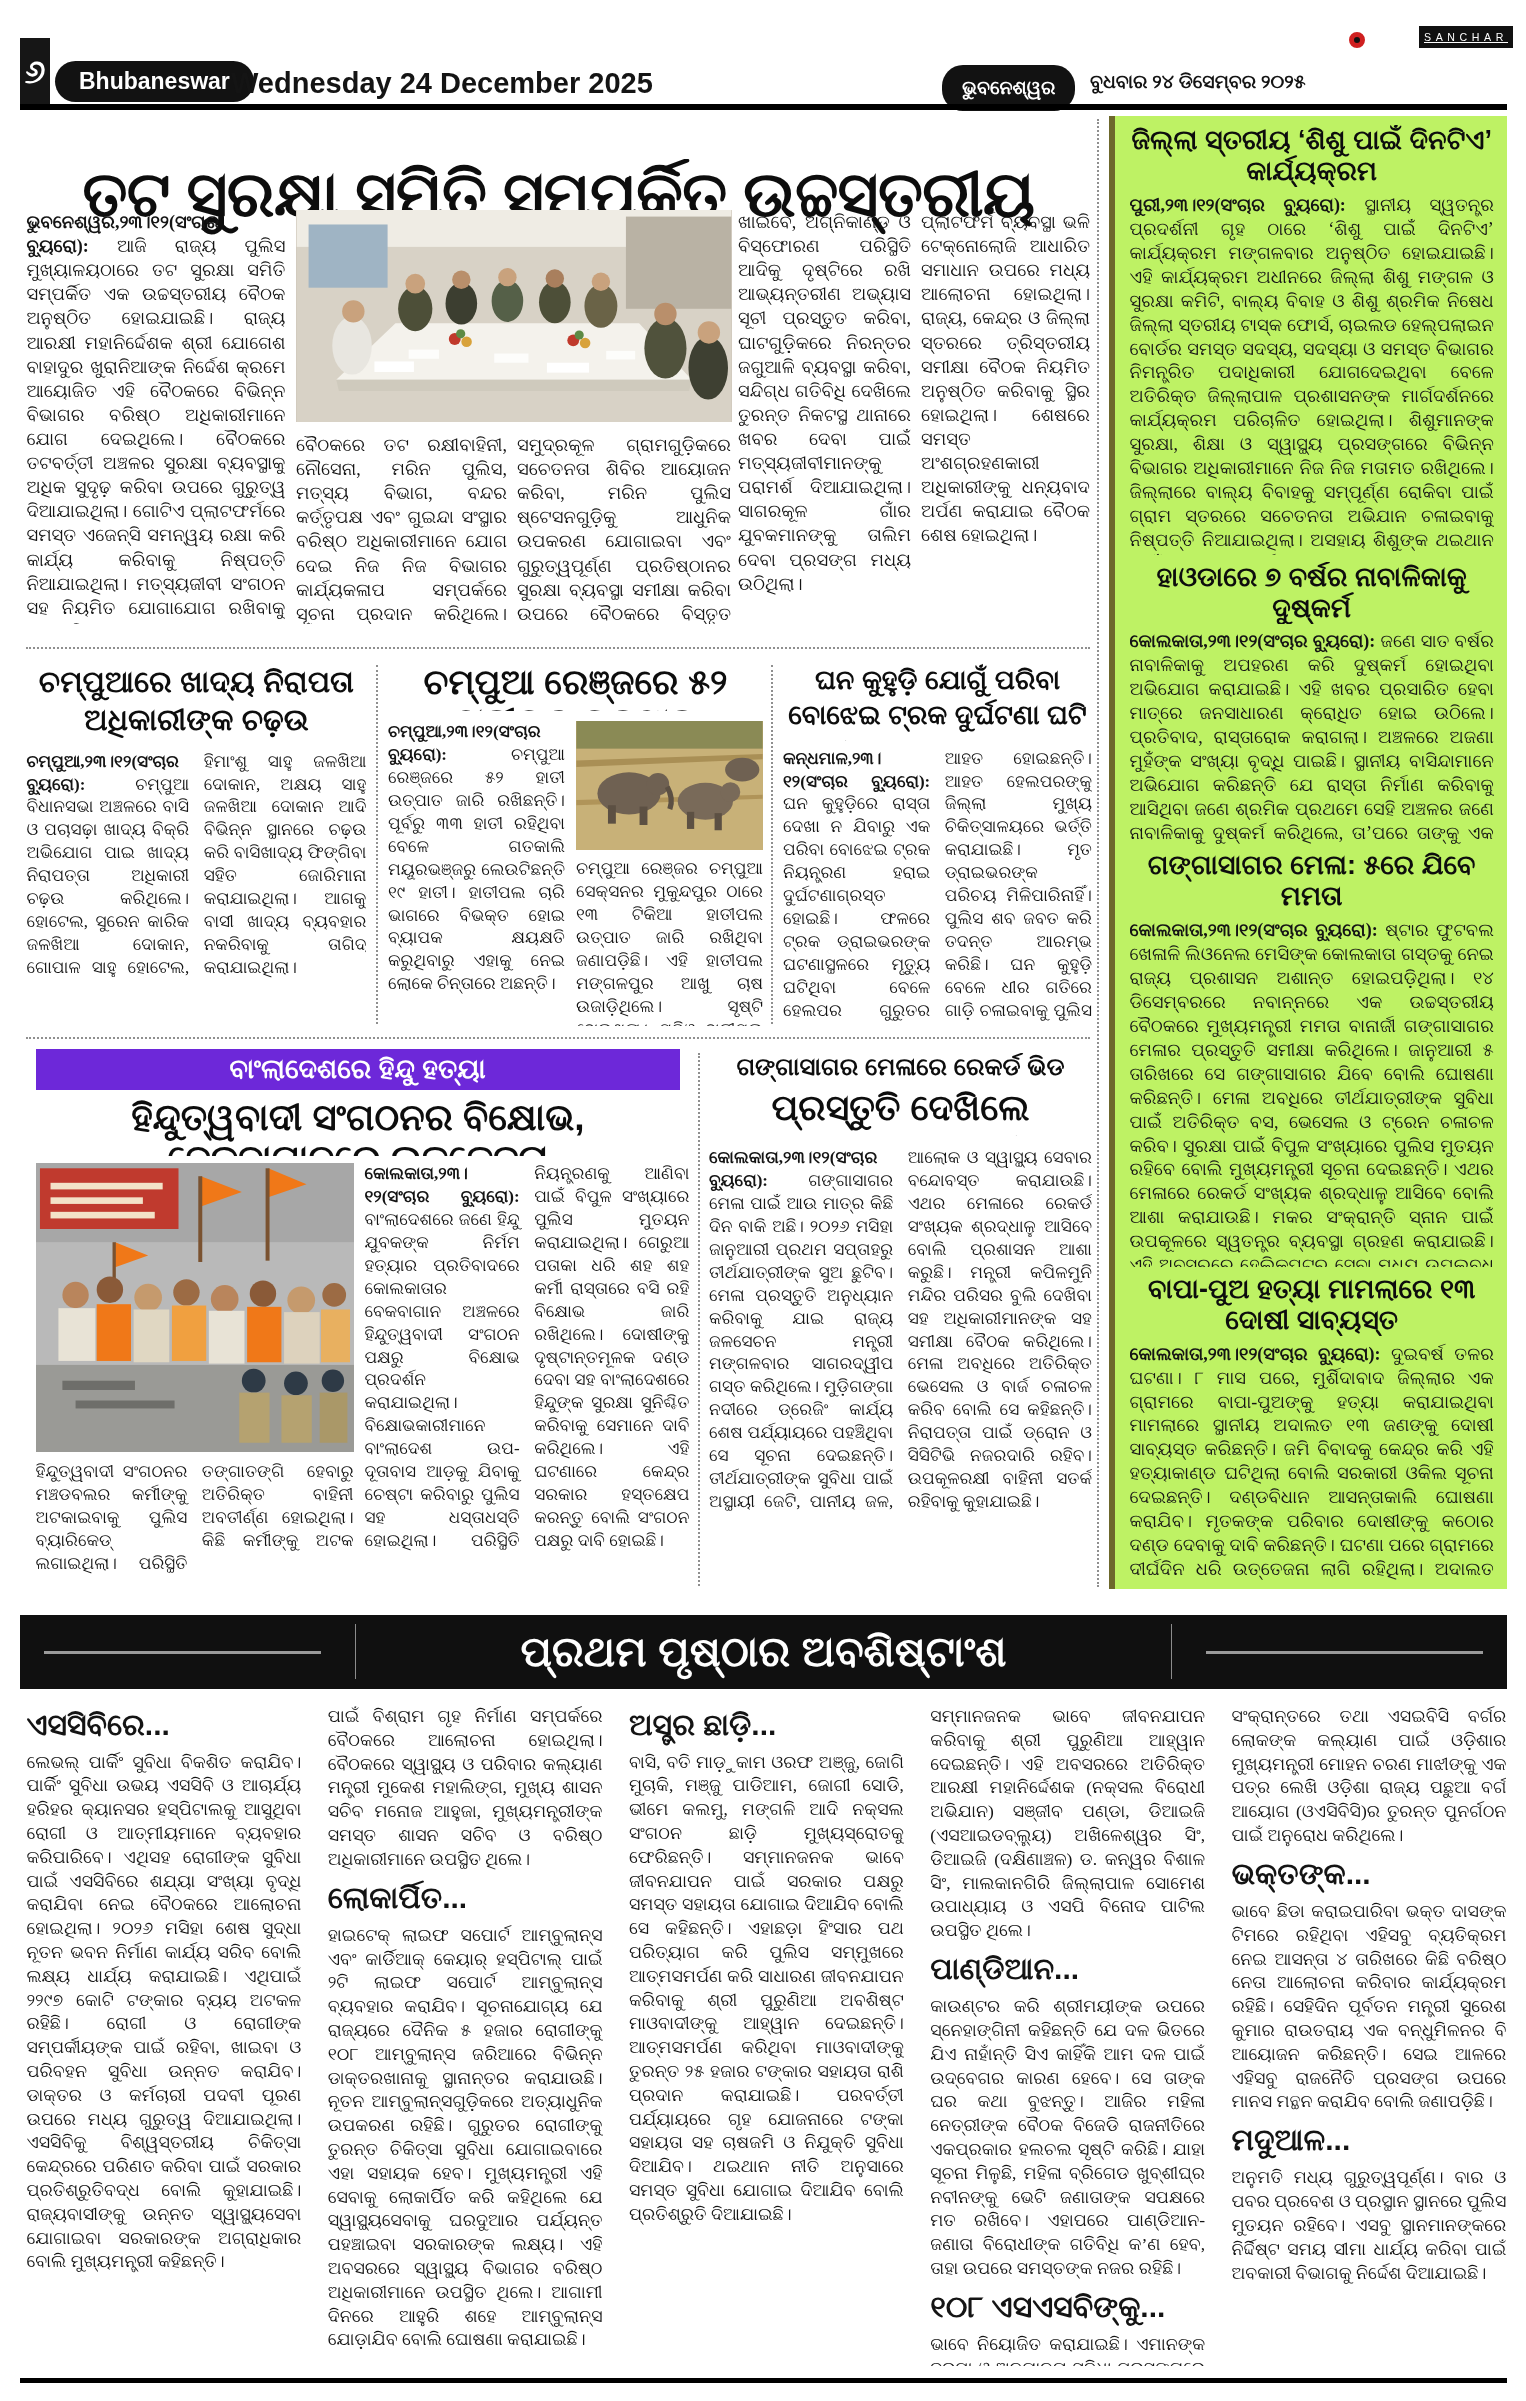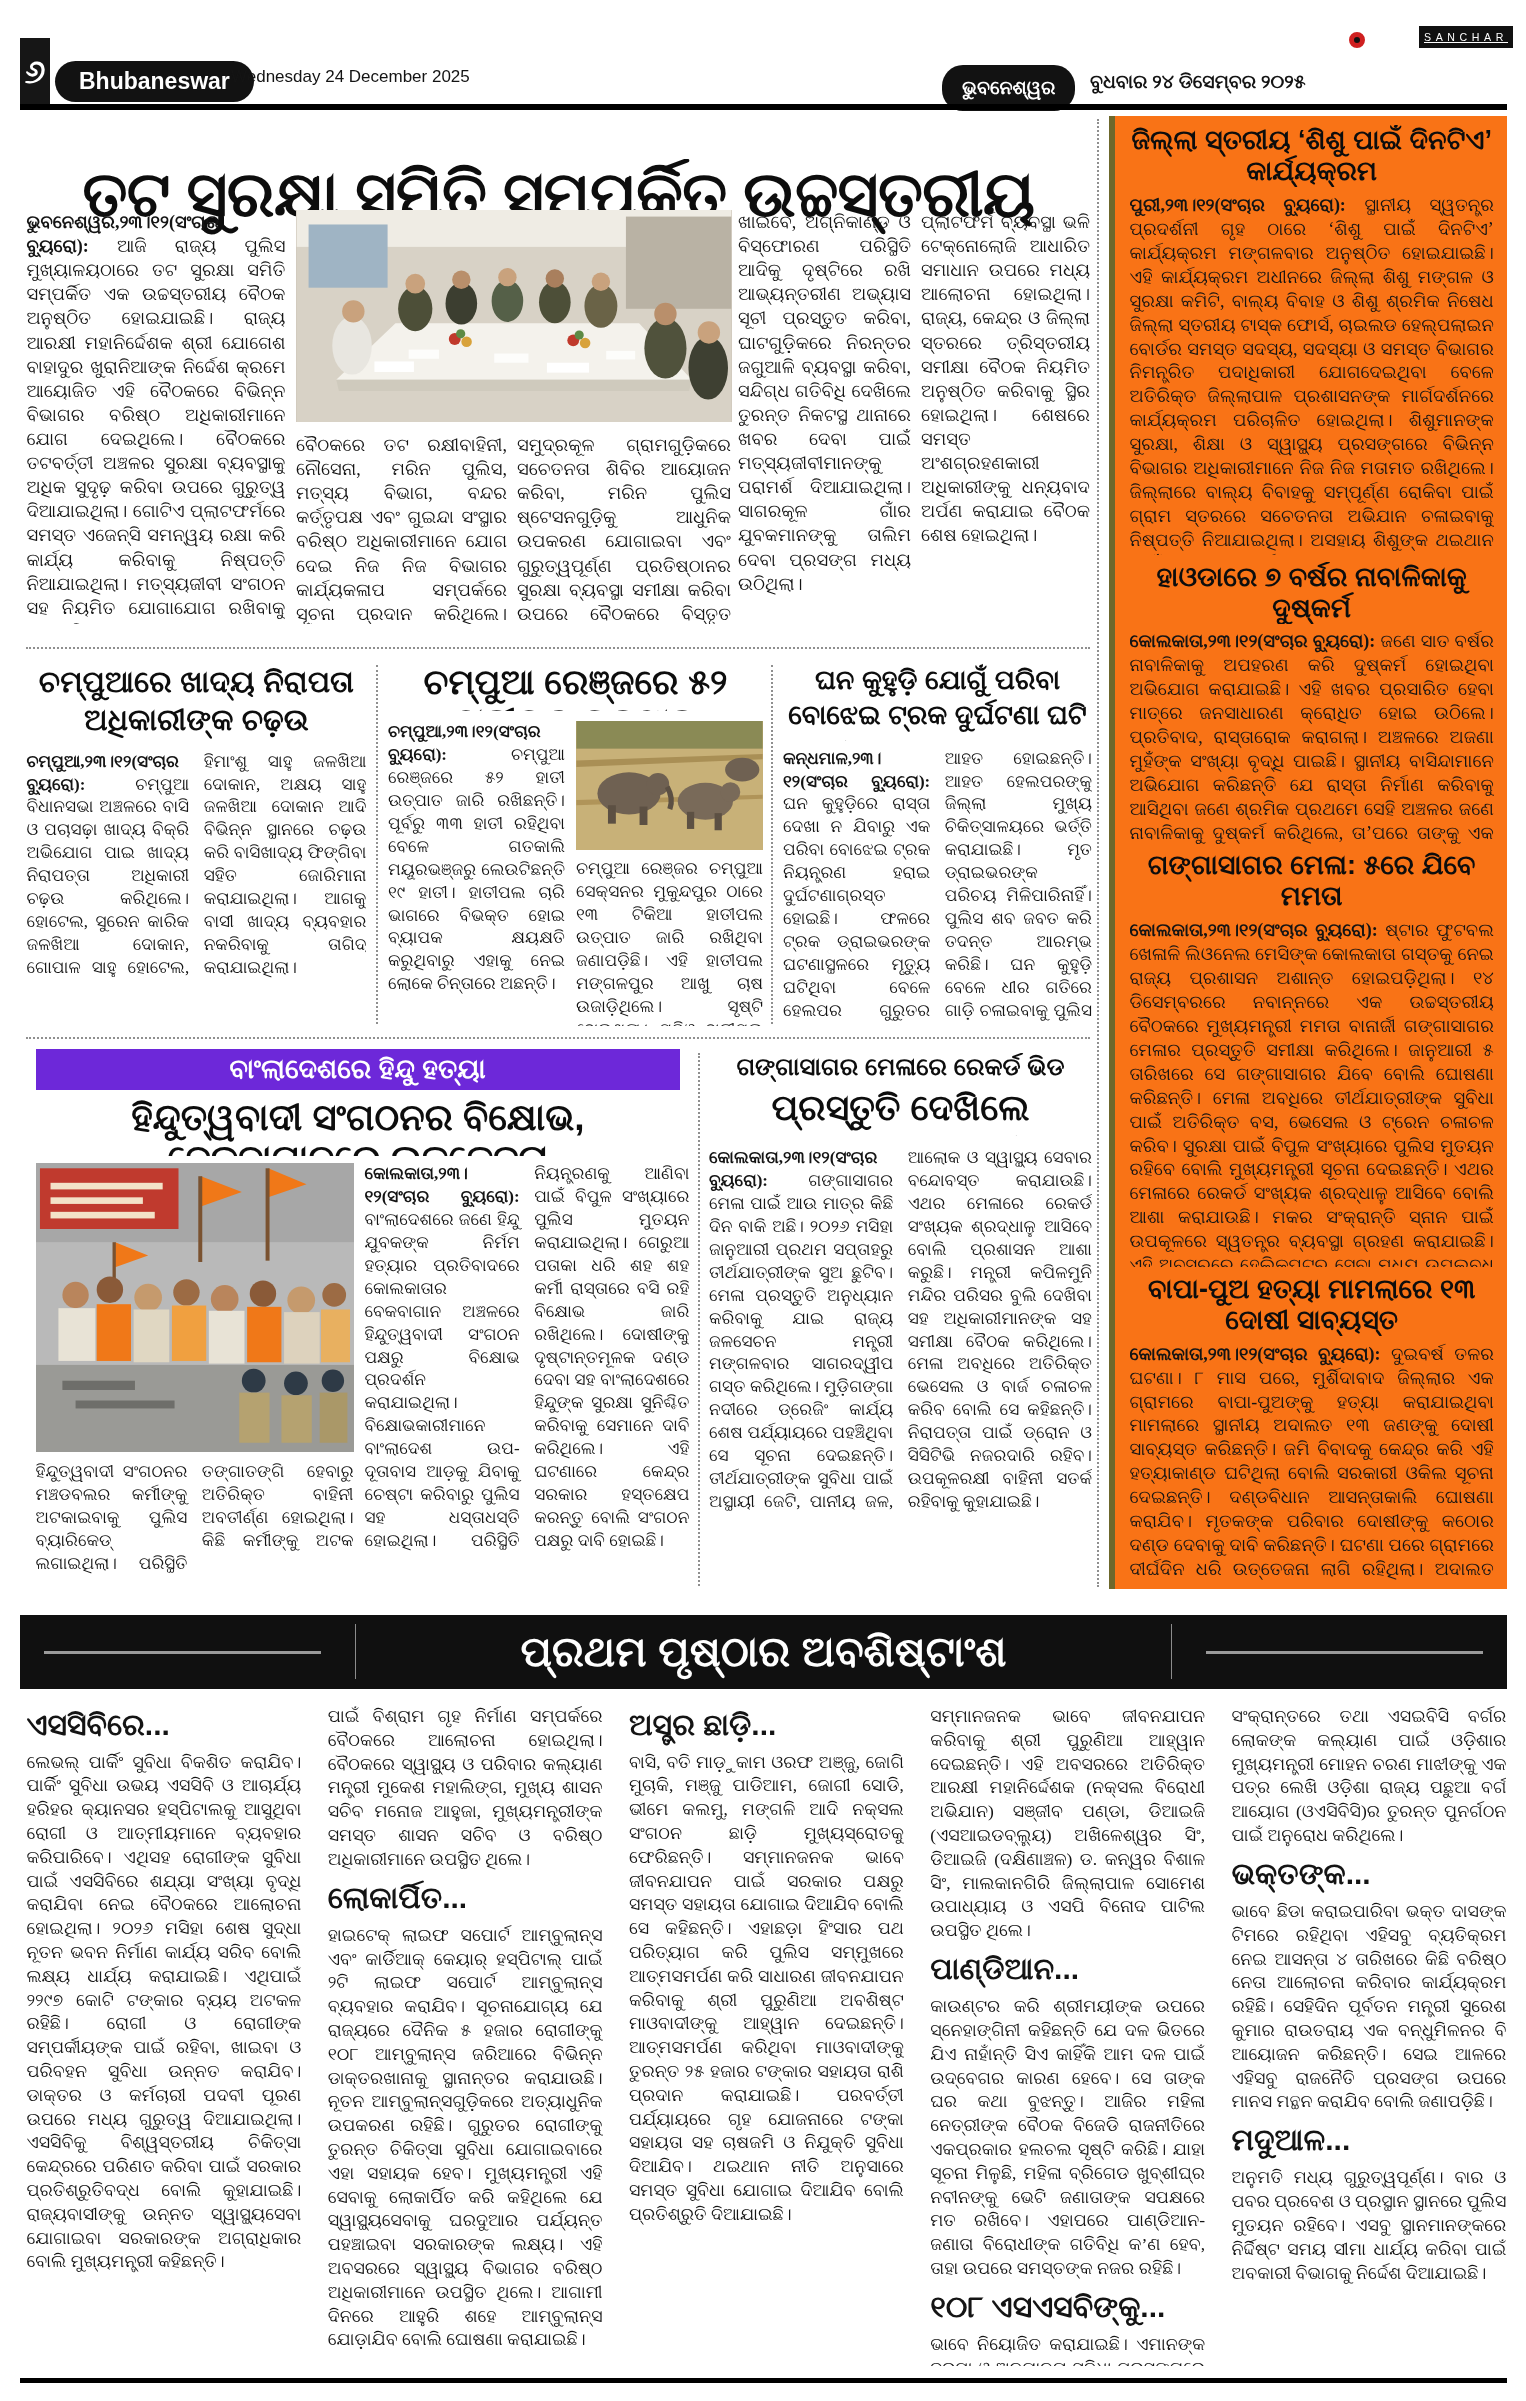--- a/index.html
+++ b/index.html
@@ -5,21 +5,21 @@
   html,body{margin:0;padding:0;background:#fff;}
   .page{position:relative;width:1526px;height:2401px;background:#ffffff;overflow:hidden;
         font-family:"Liberation Serif","DejaVu Serif",serif;color:#141414;}
   .abs{position:absolute;box-sizing:border-box;}
   
   .pagenum-box{left:20px;top:38px;width:30px;height:69px;background:#161616;color:#fff;
     display:flex;align-items:center;justify-content:center;font-size:33px;font-weight:bold;}
   .pill{background:#121212;color:#fff;border-radius:21px;display:flex;align-items:center;justify-content:center;
     font-family:"Liberation Sans","DejaVu Sans",sans-serif;font-weight:bold;}
   .pill-en{left:55px;top:61px;height:41px;padding:4px 24px;font-size:23px;}
-  .date-en{left:231px;top:67px;font-size:17px;font-weight:normal;font-family:"Liberation Sans",sans-serif;}
+  .date-en{left:231px;top:67px;font-size:29px;font-weight:bold;font-family:"Liberation Sans",sans-serif;}
   .pill-od{left:942px;top:65px;height:46px;padding:0 20px;font-size:19px;}
   .date-od{left:1090px;top:71px;font-size:19px;font-weight:bold;}
   .masthead{left:1322px;top:20px;width:193px;height:84px;font-size:69px;font-weight:800;line-height:79px;
     letter-spacing:-1.3px;font-family:"Liberation Sans",sans-serif;color:#111;}
   .sanchar-box{left:1419px;top:26.4px;width:94px;height:22px;background:#111;color:#fff;
     font-family:"Liberation Sans",sans-serif;font-size:10.6px;letter-spacing:4.6px;display:flex;align-items:center;justify-content:center;text-decoration:underline;}
   .red-ring{left:1349px;top:32px;width:16px;height:16px;border:5.3px solid #cf2020;border-radius:50%;background:#111;}
   .header-rule{left:20px;top:104px;width:1487px;height:6px;background:#000;}
   
   .body-txt{font-size:18px;line-height:1.34;text-align:justify;overflow:hidden;}
@@ -31,21 +31,21 @@
   
   .lead-headline{left:26.4px;top:117px;width:1064px;height:86px;font-size:63px;line-height:1.12;letter-spacing:-0.7px;}
   .lc{overflow:hidden;}
   .lead-photo{left:296px;top:210px;width:436px;height:212px;background:#cfc9bd;}
   .lc1{left:26.4px;top:210px;width:259px;height:414px;}
   .lc2{left:296px;top:433px;width:211px;height:191px;}
   .lc3{left:517px;top:433px;width:214px;height:191px;}
   .lc4{left:738px;top:210px;width:173px;height:414px;}
   .lc5{left:921px;top:210px;width:169px;height:414px;}
   
-  .sidebar{left:1109px;top:116px;width:398px;height:1473px;background:#f97316;border-left:6.6px solid #6d682c;
+  .sidebar{left:1109px;top:116px;width:398px;height:1473px;background:#bef264;border-left:6.6px solid #6d682c;
     padding:9.2px 13.2px 6.6px 14.5px;}
   .sb-art{overflow:hidden;margin-bottom:6.6px;}
   .sb-h{font-size:27px;line-height:1.15;margin-bottom:6.6px;}
   .sb-b{font-size:18px;line-height:1.33;text-align:justify;}
   .vsep{border-left:2px dotted #8f8f8f;}
   .hsep{border-top:2px dotted #8f8f8f;}
   
   .r2a{left:26.4px;top:663px;width:340px;height:364px;}
   .r2a-h{font-size:30px;line-height:1.25;height:81px;}
   .r2b{left:388px;top:663px;width:375px;height:364px;}

